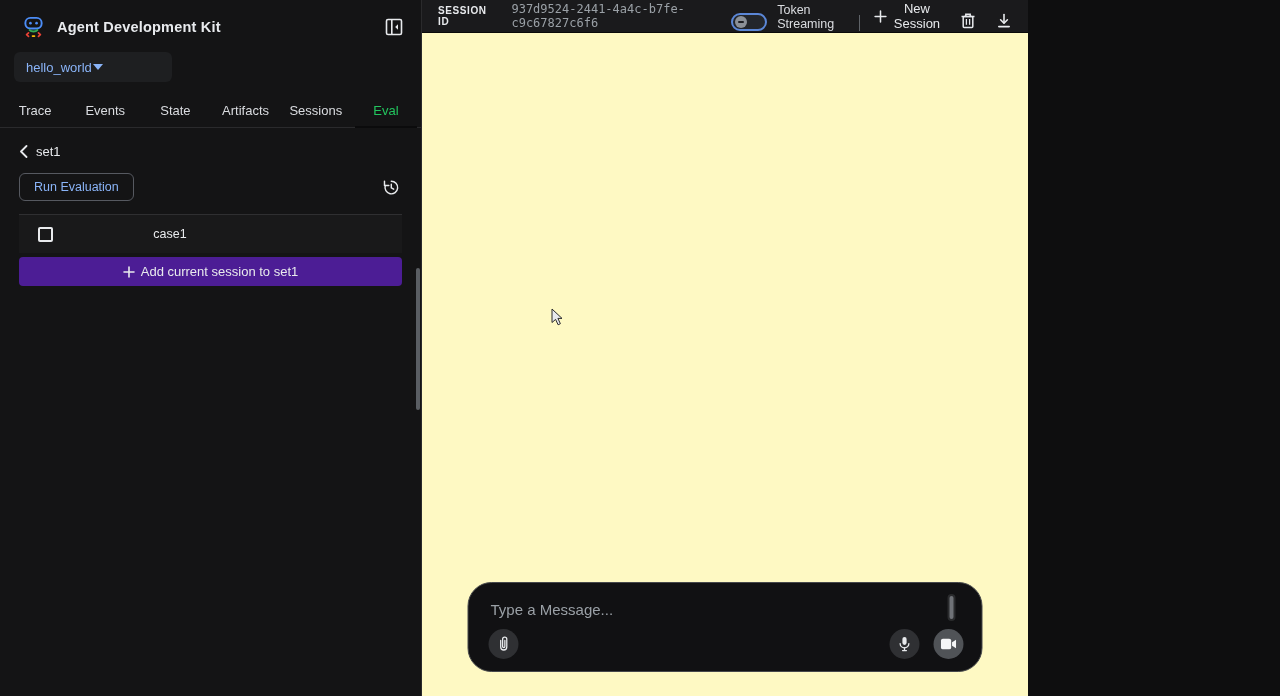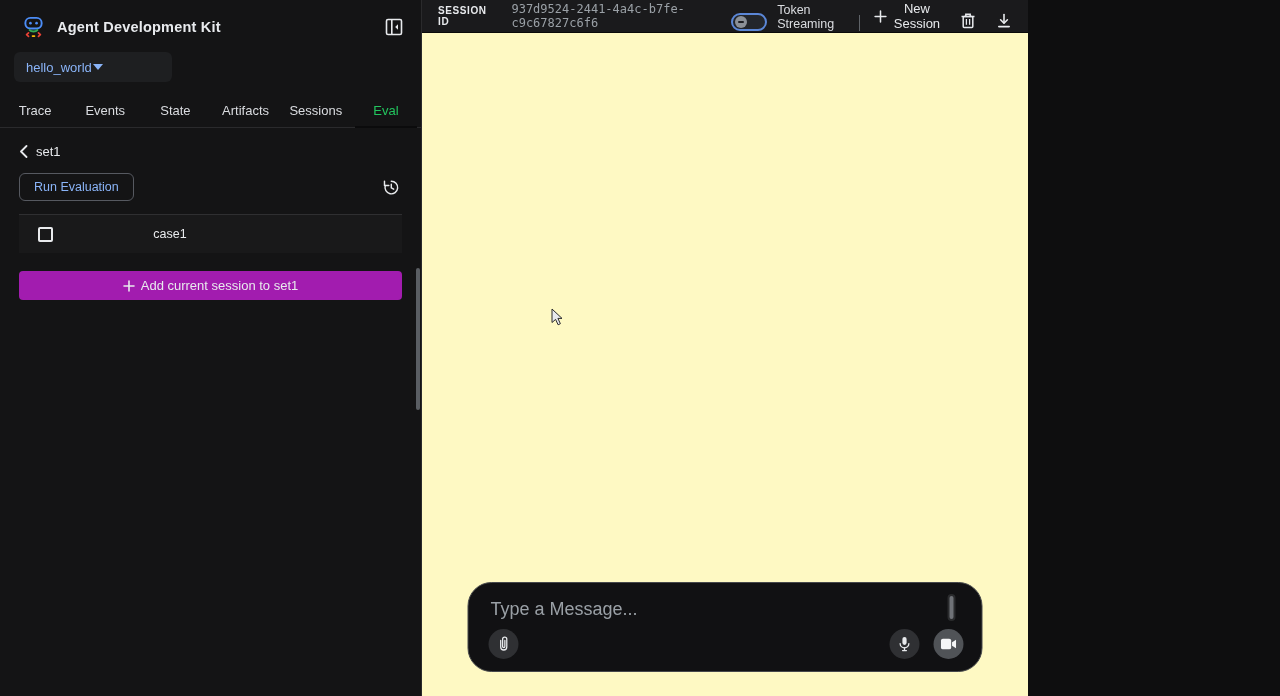--- a/index.html
+++ b/index.html
@@ -44,21 +44,21 @@
   .hist-btn { margin-left:auto; background:none; border:none; cursor:pointer; display:flex; padding:2px; }
 
   .tbl { margin-top:13px; }
   .tbl-row { display:grid; grid-template-columns:56px 190px 1fr; align-items:center; height:39px; }
   .tbl-head { background:#101011; height:40px; font-size:12.5px; }
   .tbl-body-row { background:#19191a; border-top:1px solid #2f2f31; font-size:12.5px; }
   .cell-check { padding-left:19px; display:flex; align-items:center; }
   .cell-center { text-align:center; color:#e8eaed; }
   .checkbox { width:15px; height:15px; border:2px solid #e8eaed; border-radius:2px;
               background:transparent; cursor:pointer; }
-  .add-btn { margin-top:18px; width:100%; height:29px; background:#a21caf; border:none;
+  .add-btn { margin-top:4px; width:100%; height:29px; background:#4c1d95; border:none;
              border-radius:4px; color:#e8eaed; font-size:13px; display:flex; align-items:center;
              justify-content:center; gap:6px; cursor:pointer; font-family:inherit; }
 
   .sb-scrollthumb { position:absolute; right:1px; top:268px; width:4px; height:142px;
                     background:#5a5e63; border-radius:2px; cursor:grab; }
 
   
   .topbar { height:33px; background:#1a1a1c; display:flex; align-items:center;
             padding:0 14px 0 16px; border-bottom:1px solid #0a0a0a; }
   .sess-label { font-size:10px; font-weight:bold; letter-spacing:.6px; color:#e8eaed; }
@@ -74,21 +74,21 @@
   .tb-divider { width:1px; height:16px; background:#5f6368; margin:0 4px; }
   .newsess-btn { display:flex; align-items:center; gap:5px; background:none; border:none;
                  color:#e8eaed; font-size:13px; cursor:pointer; font-family:inherit; }
   .icon-btn { background:none; border:none; cursor:pointer; display:flex; padding:2px; margin-left:6px; }
 
   
   .composer { position:absolute; left:50%; transform:translateX(-50%); bottom:24px;
               width:515px; height:90px; border:1px solid #46484b; border-radius:24px;
               background:#111113; }
   .msg-input { position:absolute; top:14px; left:22px; right:44px; height:24px; background:transparent;
-               border:none; outline:none; color:#e8eaed; font-size:18px; font-family:inherit; }
+               border:none; outline:none; color:#e8eaed; font-size:15px; font-family:inherit; }
   .msg-input::placeholder { color:#9aa0a6; }
   .input-scrollthumb { position:absolute; right:26px; top:11px; width:8px; height:27px;
                        background:#6f7277; border:2px solid #2a2b2d; border-radius:4px; cursor:grab; }
   .round-btn { position:absolute; bottom:12px; width:30px; height:30px; border-radius:50%;
                border:none; display:flex; align-items:center; justify-content:center; cursor:pointer; }
   .attach { left:20px; background:#2f3033; }
   .mic { right:62px; background:#2f3033; }
   .video { right:18px; background:#505357; }
 
   .cursor { position:absolute; left:129px; top:308px; pointer-events:none; }

